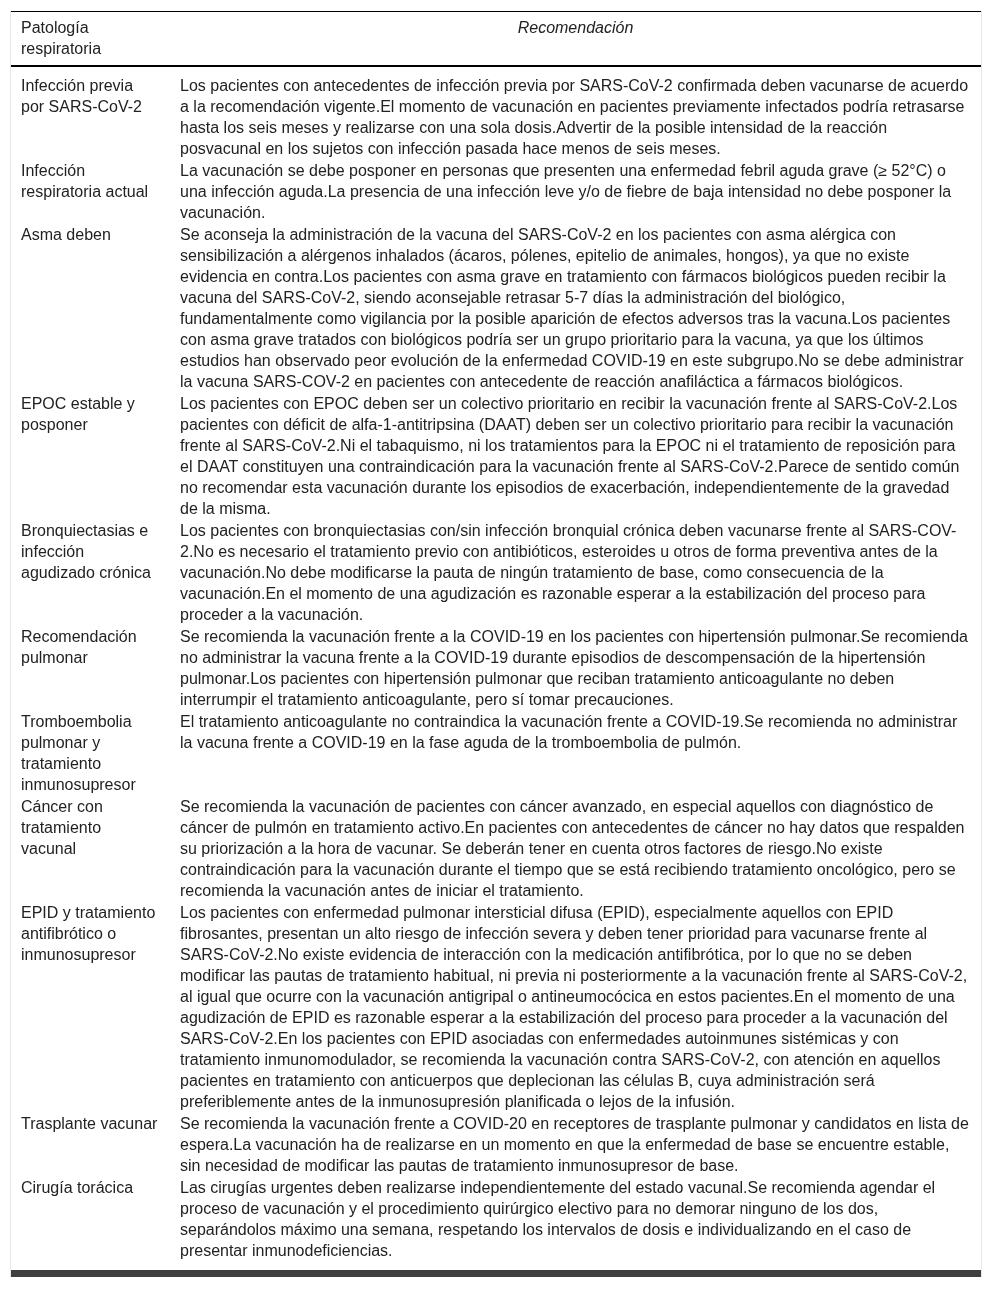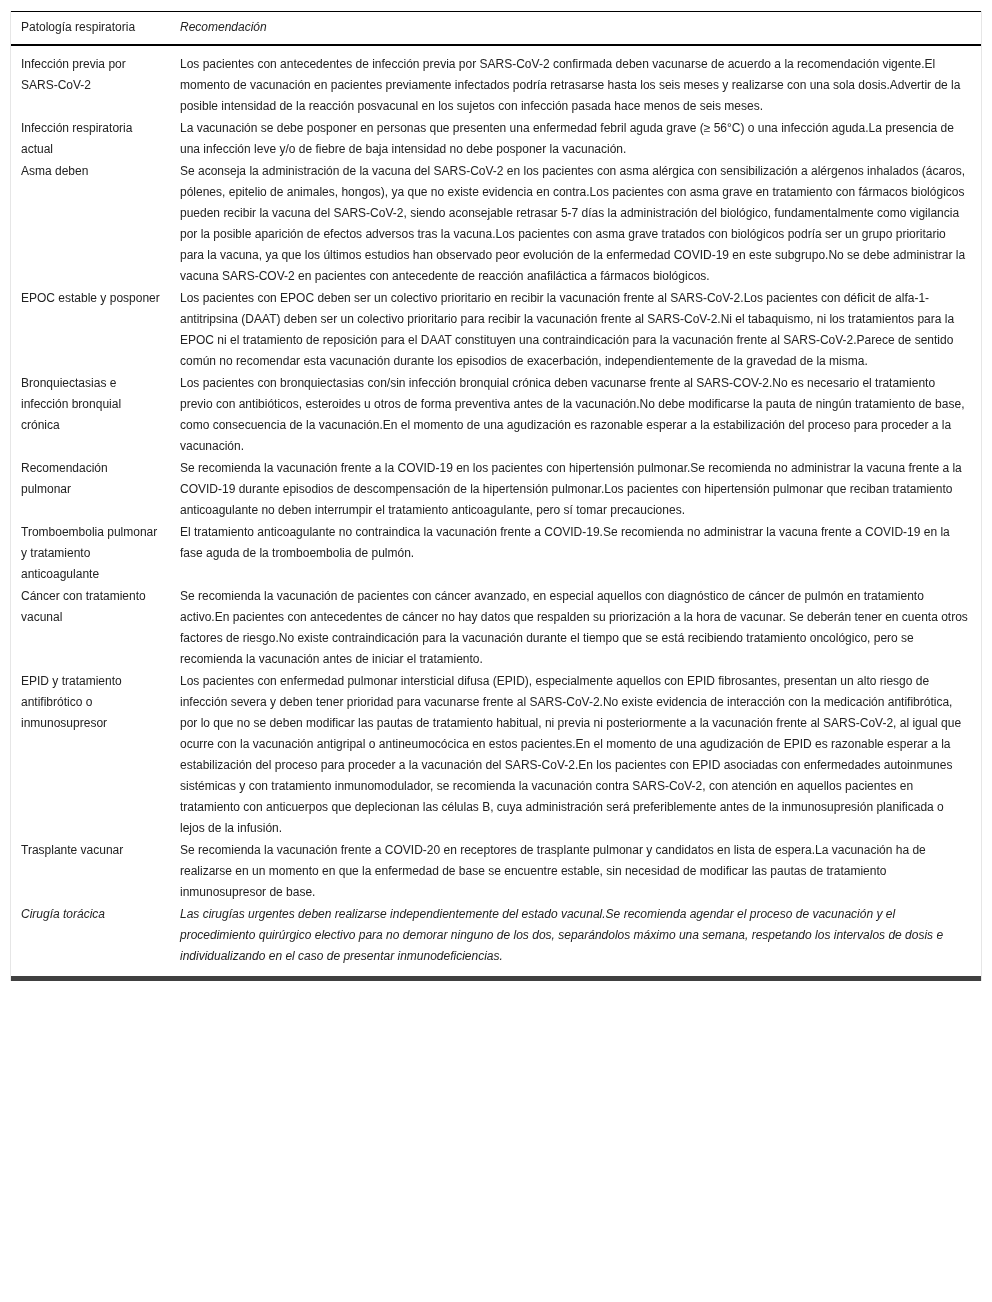--- a/index.html
+++ b/index.html
@@ -1,28 +1,28 @@
 <!DOCTYPE html>
 <html><head>
 <meta charset="utf-8">
 <style>
   html, body { margin: 0; padding: 0; background: #ffffff; }
   body { width: 992px; height: 1302px; position: relative; overflow: hidden;
          font-family: "Liberation Sans", sans-serif; color: #222222; }
   .table-wrap { position: absolute; left: 10px; top: 11px; width: 970px;
                 border-left: 1px solid #e6e6e6; border-right: 1px solid #e6e6e6; }
-  table { border-collapse: collapse; width: 100%; table-layout: fixed; font-size: 12px; line-height: 21px; }
+  table { border-collapse: collapse; width: 100%; table-layout: fixed; font-size: 16px; line-height: 21px; }
   col.c1 { width: 159px; }
   thead th { text-align: left; font-weight: normal; vertical-align: top;
              border-top: 1px solid #000000; border-bottom: 2px solid #000000;
              padding: 5px 10px 6px 10px; }
-  thead th.h2 { font-style: italic; }
+  thead th.h2 { font-style: italic; text-align: center; }
   tbody td { vertical-align: top; padding: 1px 10px 0px 10px; }
   tbody tr:first-child td { padding-top: 8px; }
-  tbody tr:last-child td { border-bottom: 5px solid #404040; padding-bottom: 9px; font-style: italic; }
+  tbody tr:last-child td { border-bottom: 7px solid #404040; padding-bottom: 9px; }
 </style>
 </head>
 <body>
 
 <div class="table-wrap">
   <table>
     <colgroup>
         <col class="c1">
         <col class="c2">
       </colgroup>
@@ -32,40 +32,40 @@
         <th class="h2">Recomendación</th>
       </tr>
     </thead>
     <tbody>
       <tr>
         <td>Infección previa por SARS-CoV-2</td>
         <td>Los pacientes con antecedentes de infección previa por SARS-CoV-2 confirmada deben vacunarse de acuerdo a la recomendación vigente.El momento de vacunación en pacientes previamente infectados podría retrasarse hasta los seis meses y realizarse con una sola dosis.Advertir de la posible intensidad de la reacción posvacunal en los sujetos con infección pasada hace menos de seis meses.</td>
       </tr>
       <tr>
         <td>Infección respiratoria actual</td>
-        <td>La vacunación se debe posponer en personas que presenten una enfermedad febril aguda grave (≥ 56°C) o una infección aguda.La presencia de una infección leve y/o de fiebre de baja intensidad no debe posponer la vacunación.</td>
+        <td>La vacunación se debe posponer en personas que presenten una enfermedad febril aguda grave (≥ 52°C) o una infección aguda.La presencia de una infección leve y/o de fiebre de baja intensidad no debe posponer la vacunación.</td>
       </tr>
       <tr>
         <td>Asma deben</td>
         <td>Se aconseja la administración de la vacuna del SARS-CoV-2 en los pacientes con asma alérgica con sensibilización a alérgenos inhalados (ácaros, pólenes, epitelio de animales, hongos), ya que no existe evidencia en contra.Los pacientes con asma grave en tratamiento con fármacos biológicos pueden recibir la vacuna del SARS-CoV-2, siendo aconsejable retrasar 5-7 días la administración del biológico, fundamentalmente como vigilancia por la posible aparición de efectos adversos tras la vacuna.Los pacientes con asma grave tratados con biológicos podría ser un grupo prioritario para la vacuna, ya que los últimos estudios han observado peor evolución de la enfermedad COVID-19 en este subgrupo.No se debe administrar la vacuna SARS-COV-2 en pacientes con antecedente de reacción anafiláctica a fármacos biológicos.</td>
       </tr>
       <tr>
         <td>EPOC estable y posponer</td>
         <td>Los pacientes con EPOC deben ser un colectivo prioritario en recibir la vacunación frente al SARS-CoV-2.Los pacientes con déficit de alfa-1-antitripsina (DAAT) deben ser un colectivo prioritario para recibir la vacunación frente al SARS-CoV-2.Ni el tabaquismo, ni los tratamientos para la EPOC ni el tratamiento de reposición para el DAAT constituyen una contraindicación para la vacunación frente al SARS-CoV-2.Parece de sentido común no recomendar esta vacunación durante los episodios de exacerbación, independientemente de la gravedad de la misma.</td>
       </tr>
       <tr>
-        <td>Bronquiectasias e infección bronquial crónica</td>
+        <td>Bronquiectasias e infección agudizado crónica</td>
         <td>Los pacientes con bronquiectasias con/sin infección bronquial crónica deben vacunarse frente al SARS-COV-2.No es necesario el tratamiento previo con antibióticos, esteroides u otros de forma preventiva antes de la vacunación.No debe modificarse la pauta de ningún tratamiento de base, como consecuencia de la vacunación.En el momento de una agudización es razonable esperar a la estabilización del proceso para proceder a la vacunación.</td>
       </tr>
       <tr>
         <td>Recomendación pulmonar</td>
         <td>Se recomienda la vacunación frente a la COVID-19 en los pacientes con hipertensión pulmonar.Se recomienda no administrar la vacuna frente a la COVID-19 durante episodios de descompensación de la hipertensión pulmonar.Los pacientes con hipertensión pulmonar que reciban tratamiento anticoagulante no deben interrumpir el tratamiento anticoagulante, pero sí tomar precauciones.</td>
       </tr>
       <tr>
-        <td>Tromboembolia pulmonar y tratamiento anticoagulante</td>
+        <td>Tromboembolia pulmonar y tratamiento inmunosupresor</td>
         <td>El tratamiento anticoagulante no contraindica la vacunación frente a COVID-19.Se recomienda no administrar la vacuna frente a COVID-19 en la fase aguda de la tromboembolia de pulmón.</td>
       </tr>
       <tr>
         <td>Cáncer con tratamiento vacunal</td>
         <td>Se recomienda la vacunación de pacientes con cáncer avanzado, en especial aquellos con diagnóstico de cáncer de pulmón en tratamiento activo.En pacientes con antecedentes de cáncer no hay datos que respalden su priorización a la hora de vacunar. Se deberán tener en cuenta otros factores de riesgo.No existe contraindicación para la vacunación durante el tiempo que se está recibiendo tratamiento oncológico, pero se recomienda la vacunación antes de iniciar el tratamiento.</td>
       </tr>
       <tr>
         <td>EPID y tratamiento antifibrótico o inmunosupresor</td>
         <td>Los pacientes con enfermedad pulmonar intersticial difusa (EPID), especialmente aquellos con EPID fibrosantes, presentan un alto riesgo de infección severa y deben tener prioridad para vacunarse frente al SARS-CoV-2.No existe evidencia de interacción con la medicación antifibrótica, por lo que no se deben modificar las pautas de tratamiento habitual, ni previa ni posteriormente a la vacunación frente al SARS-CoV-2, al igual que ocurre con la vacunación antigripal o antineumocócica en estos pacientes.En el momento de una agudización de EPID es razonable esperar a la estabilización del proceso para proceder a la vacunación del SARS-CoV-2.En los pacientes con EPID asociadas con enfermedades autoinmunes sistémicas y con tratamiento inmunomodulador, se recomienda la vacunación contra SARS-CoV-2, con atención en aquellos pacientes en tratamiento con anticuerpos que deplecionan las células B, cuya administración será preferiblemente antes de la inmunosupresión planificada o lejos de la infusión.</td>
       </tr>

